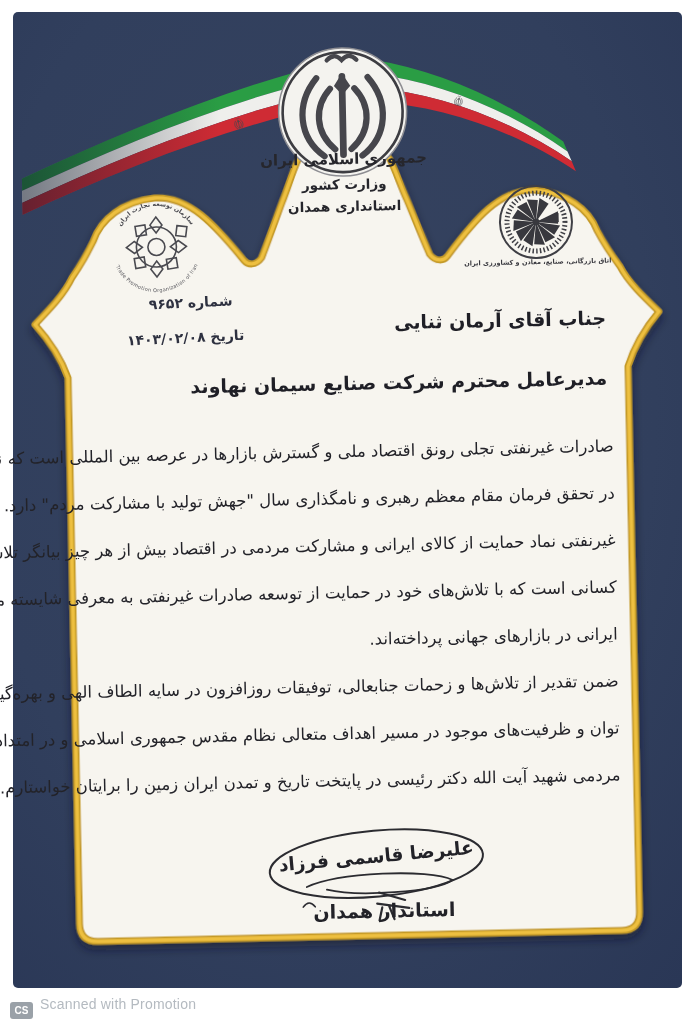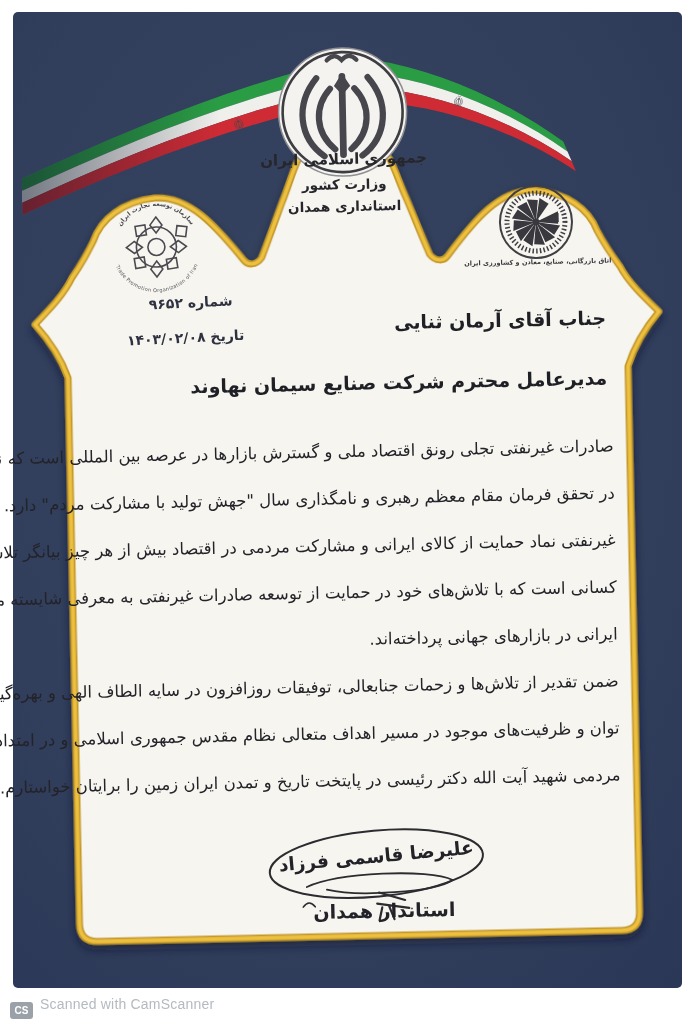--- a/index.html
+++ b/index.html
@@ -219,16 +219,16 @@
       <div class="bline">توان و ظرفیت‌های موجود در مسیر اهداف متعالی نظام مقدس جمهوری اسلامی و در امتداد برنامه‌های دولت</div>
       <div class="bline end">مردمی شهید آیت الله دکتر رئیسی در پایتخت تاریخ و تمدن ایران زمین را برایتان خواستارم.</div>
     </div>
 
     <div class="abs fa sig-name">علیرضا قاسمی فرزاد</div>
     <div class="abs fa sig-title">استاندار همدان</div>
   </div>
 
   <div class="watermark">
     <div class="cs-badge">CS</div>
-    <div class="cs-label">Scanned with CamScanner</div>
+    <div class="cs-label">Scanned with Promotion</div>
   </div>
 
 </div>
 
 </body></html>

